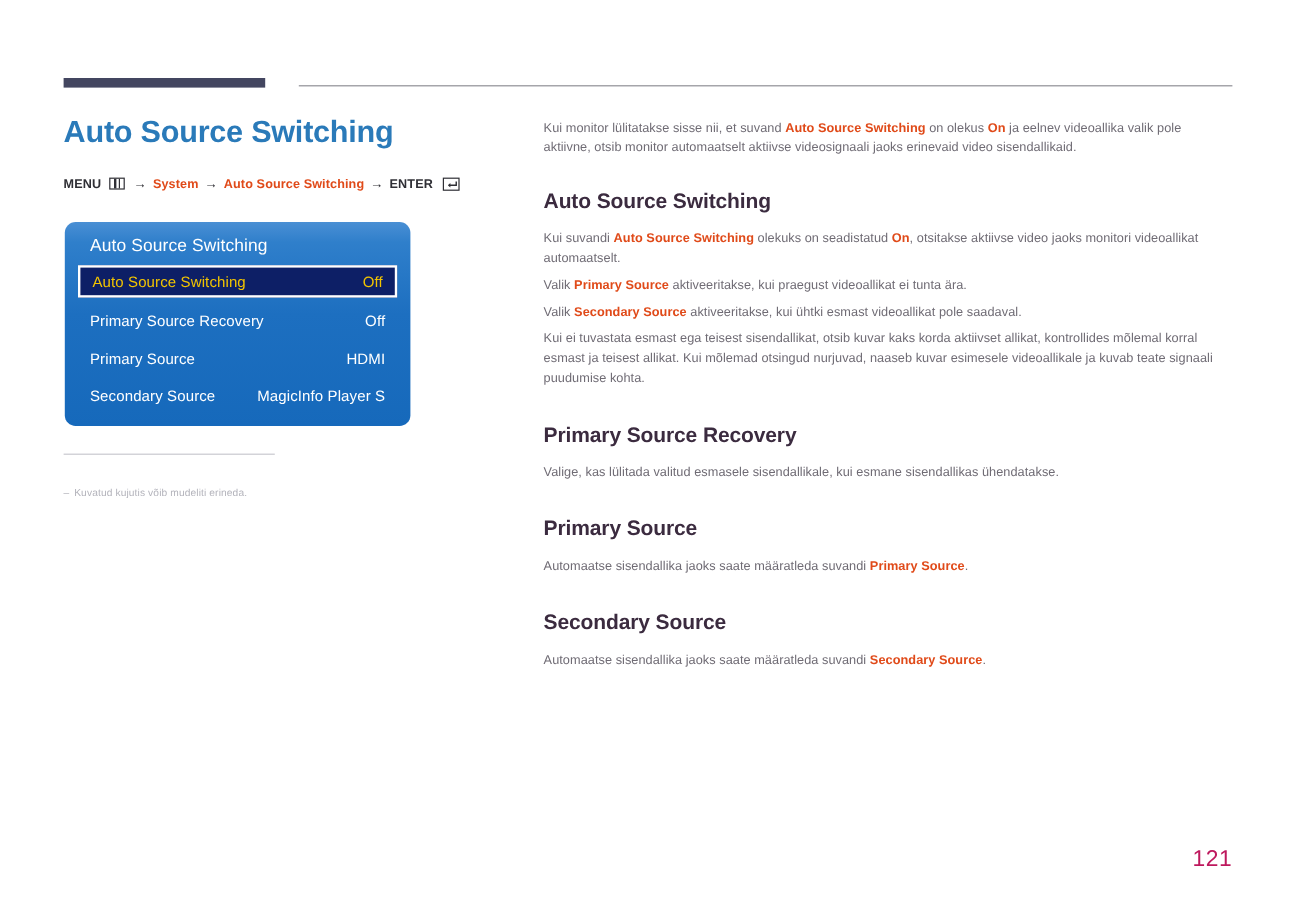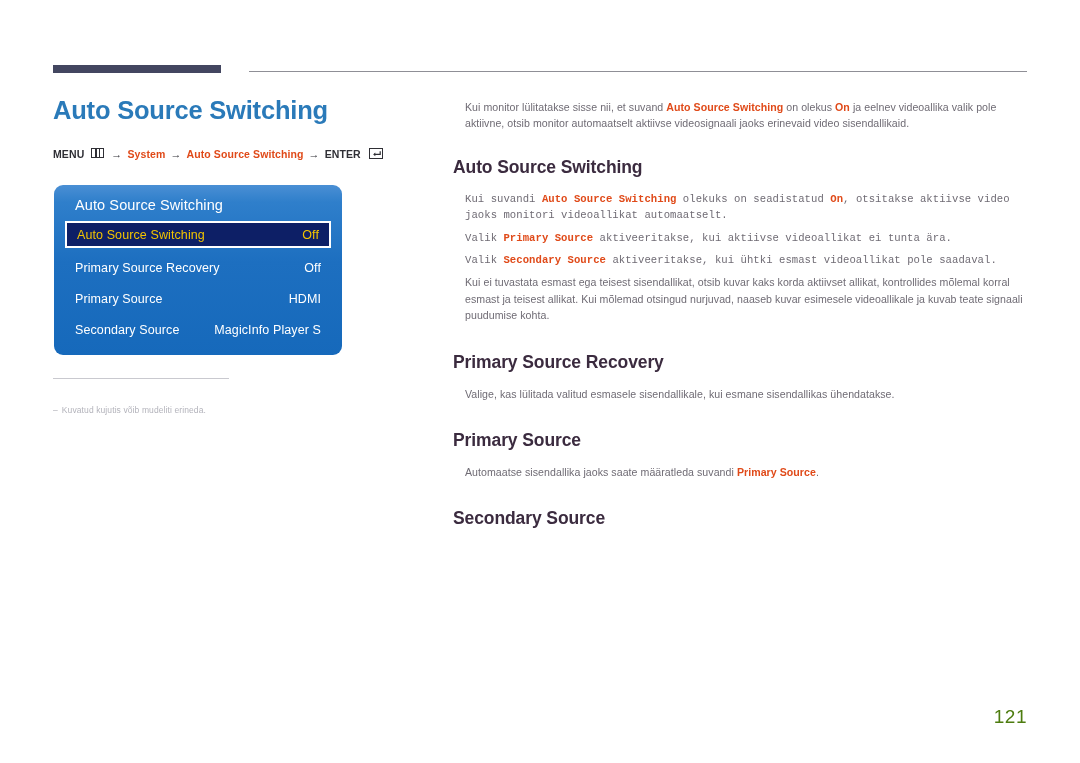--- a/index.html
+++ b/index.html
@@ -163,44 +163,44 @@
   .right-col {
     position: absolute;
     left: 453px;
     top: 99px;
     width: 573px;
   }
   .body-text {
     font-size: 10.6px;
     line-height: 1.55;
     color: #6f6b74;
-    margin: 0 0 3px 12px;
+    margin: 0 0 3px 0;
     letter-spacing: 0.05px;
   }
   .body-text b { color: #e04a19; font-weight: bold; }
   .sec-head {
     font-size: 17.5px;
     font-weight: bold;
     color: #3b2b3f;
     margin: 0;
     padding: 0;
     letter-spacing: -0.1px;
   }
   .gap-intro { height: 22px; }
   .gap-head  { height: 13px; }
   .gap-sec   { height: 25px; }
-  .line-row  { margin-bottom: 6px; font-family: Liberation Mono, monospace; }
+  .line-row  { margin-bottom: 6px; }
 
   
   .page-number {
     position: absolute;
     right: 53px;
     top: 706px;
     font-size: 19px;
-    color: #4d7c0f;
+    color: #be185d;
     letter-spacing: 0.5px;
   }
 </style>
 </head>
 <body>
 
 <div class="top-rule-dark"></div>
 <div class="top-rule-thin"></div>
 
 <div class="left-col">
@@ -264,21 +264,21 @@
   </p>
 
   <div class="gap-intro"></div>
 
   <h2 class="sec-head">Auto Source Switching</h2>
   <div class="gap-head"></div>
   <p class="body-text line-row">
     <span>Kui suvandi </span><b>Auto Source Switching</b><span> olekuks on seadistatud </span><b>On</b><span>, otsitakse aktiivse video jaoks monitori videoallikat automaatselt.</span>
   </p>
   <p class="body-text line-row">
-    <span>Valik </span><b>Primary Source</b><span> aktiveeritakse, kui aktiivse videoallikat ei tunta ära.</span>
+    <span>Valik </span><b>Primary Source</b><span> aktiveeritakse, kui praegust videoallikat ei tunta ära.</span>
   </p>
   <p class="body-text line-row">
     <span>Valik </span><b>Secondary Source</b><span> aktiveeritakse, kui ühtki esmast videoallikat pole saadaval.</span>
   </p>
   <p class="body-text">
     <span>Kui ei tuvastata esmast ega teisest sisendallikat, otsib kuvar kaks korda aktiivset allikat, kontrollides mõlemal korral esmast ja teisest allikat. Kui mõlemad otsingud nurjuvad, naaseb kuvar esimesele videoallikale ja kuvab teate signaali puudumise kohta.</span>
   </p>
 
   <div class="gap-sec"></div>
 
@@ -293,16 +293,19 @@
   <h2 class="sec-head">Primary Source</h2>
   <div class="gap-head"></div>
   <p class="body-text">
     <span>Automaatse sisendallika jaoks saate määratleda suvandi </span><b>Primary Source</b><span>.</span>
   </p>
 
   <div class="gap-sec"></div>
 
   <h2 class="sec-head">Secondary Source</h2>
   <div class="gap-head"></div>
+  <p class="body-text">
+    <span>Automaatse sisendallika jaoks saate määratleda suvandi </span><b>Secondary Source</b><span>.</span>
+  </p>
 
 </div>
 
 <div class="page-number">121</div>
 
 </body></html>

